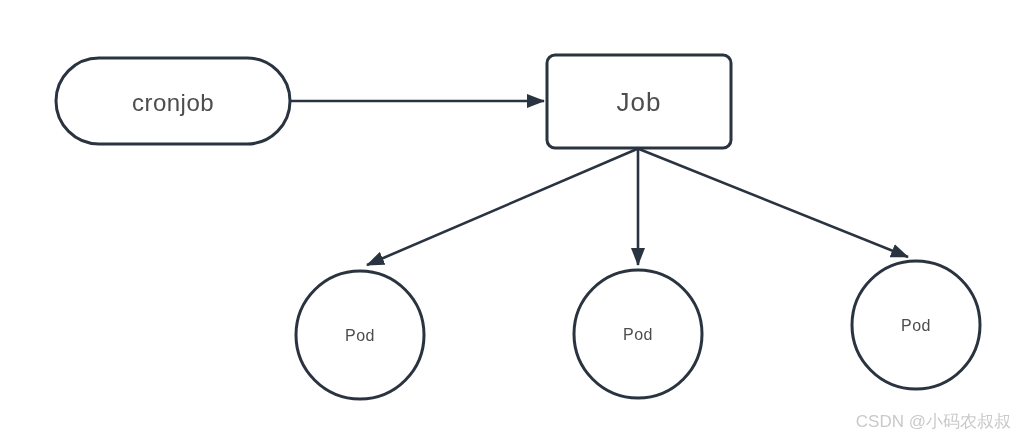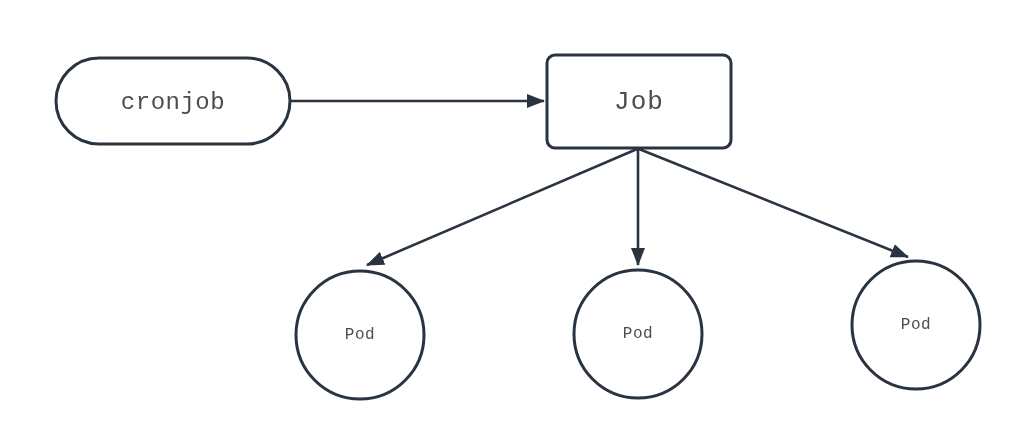--- a/index.html
+++ b/index.html
@@ -13,21 +13,20 @@
     padding: 0;
     background: var(--background);
     font-family: "Liberation Sans", sans-serif;
   }
   .canvas {
     position: relative;
     width: 1031px;
     height: 440px;
     background: var(--background);
     overflow: hidden;
-    font-family: Liberation Mono, monospace;
   }
   svg { display: block; }
   .shape {
     fill: var(--background);
     stroke: var(--stroke);
     stroke-width: 3;
   }
   .edge {
     stroke: var(--stroke);
     stroke-width: 2.6;
@@ -87,13 +86,14 @@
       <circle class="shape" cx="638" cy="334" r="64"></circle>
       <text class="node-label label-pod" x="638" y="334">Pod</text>
     </g>
 
     <g>
       <circle class="shape" cx="916" cy="325" r="64"></circle>
       <text class="node-label label-pod" x="916" y="325">Pod</text>
     </g>
   </svg>
 
+  <div class="watermark">CSDN @小码农叔叔</div>
 </div>
 
 </body></html>

